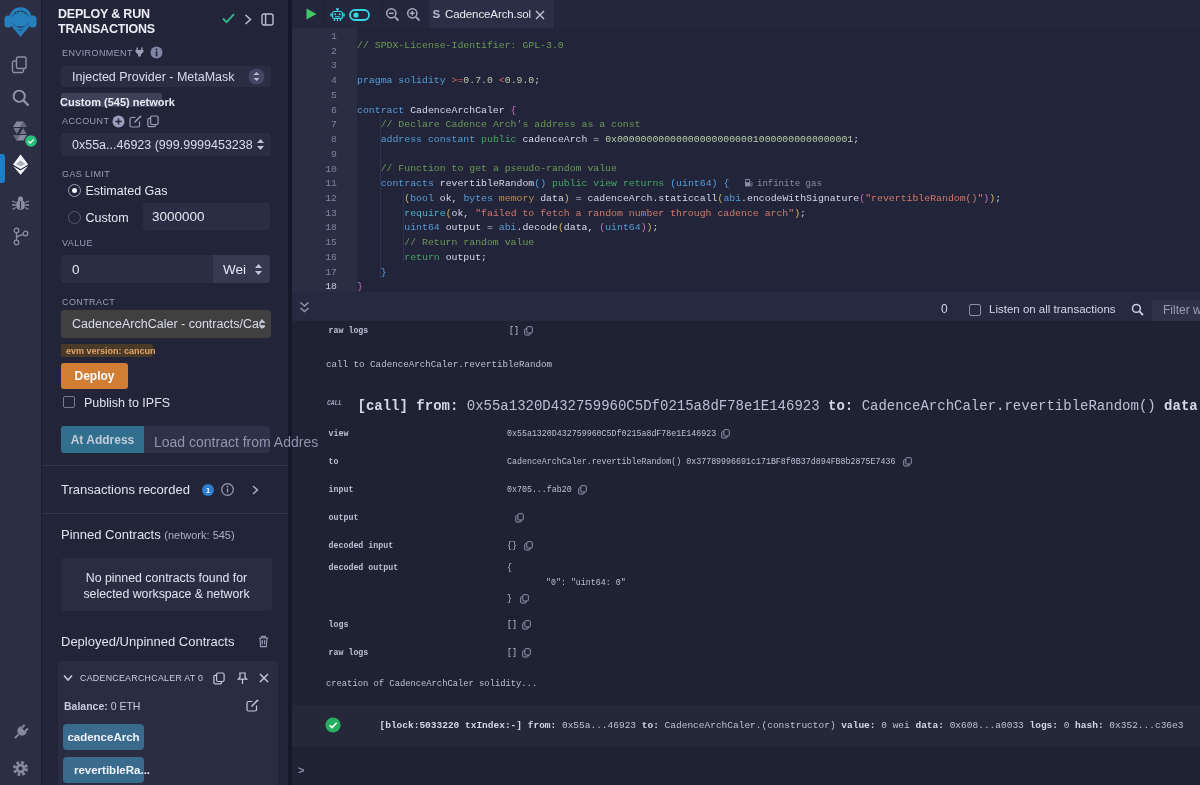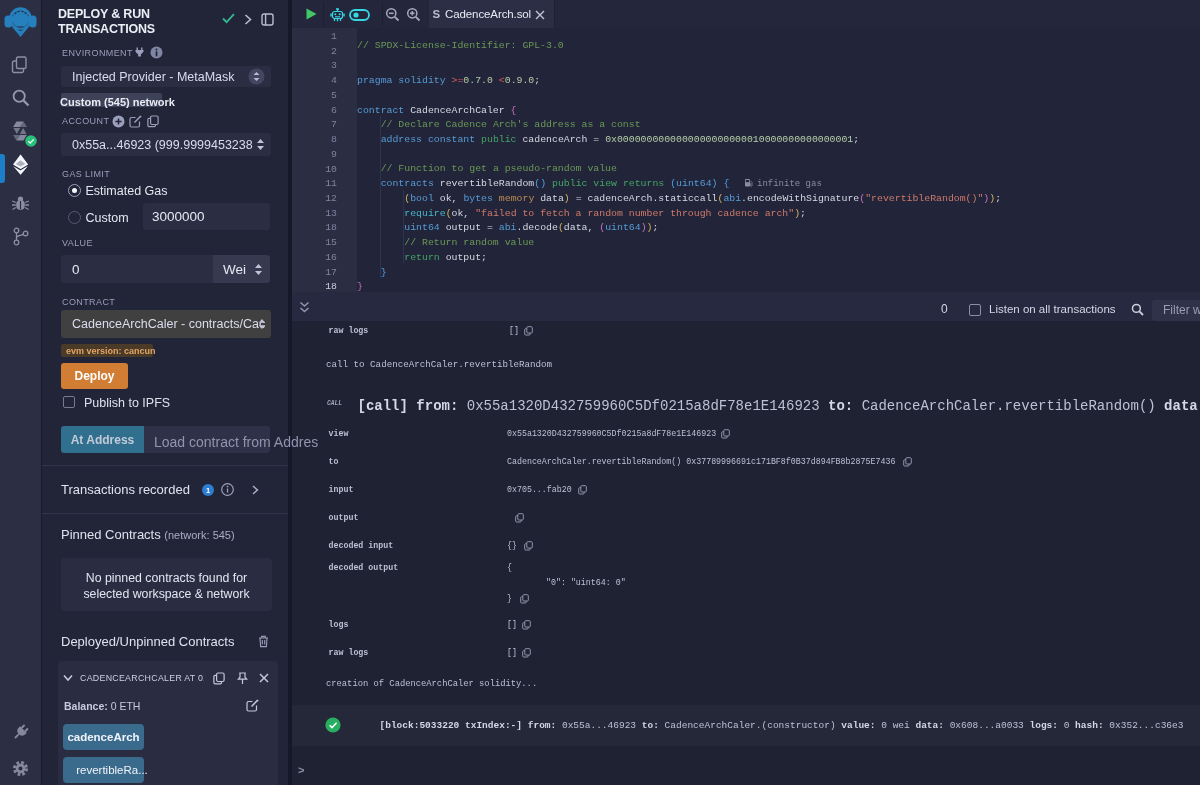--- a/index.html
+++ b/index.html
@@ -252,21 +252,21 @@
     <path d="M1 1 L9 9 M9 1 L1 9"></path>
   </svg>
 <div class="a" style="left:64px;top:700px;font-size:10.5px;color:#c7cbde"><b>Balance:</b> 0 ETH</div>
 <svg class="a" style="left:246px;top:699px" width="13" height="13" viewBox="0 0 13 13" fill="none" stroke="#c3c8da" stroke-width="1.2">
  <path d="M10.5 6.5 v4 a1.5 1.5 0 0 1 -1.5 1.5 h-6.5 a1.5 1.5 0 0 1 -1.5 -1.5 v-6.5 a1.5 1.5 0 0 1 1.5 -1.5 h4"></path>
  <path d="M5.5 7.5 L11.5 1.3 M11 1 l1.2 1.2" stroke-width="1.5"></path>
 </svg>
 <div class="a" style="left:63px;top:724px;width:81px;height:26px;background:#3a6b8d;border-radius:4px"></div>
 <div class="a" style="left:63px;top:730.5px;width:81px;text-align:center;font-size:11.5px;font-weight:bold;color:#f0f3fa">cadenceArch</div>
 <div class="a" style="left:63px;top:757px;width:81px;height:26px;background:#3a6b8d;border-radius:4px"></div>
-<div class="a" style="left:63px;top:763.5px;width:98px;text-align:center;font-size:11.5px;font-weight:normal;color:#f0f3fa">revertibleRa...</div>
+<div class="a" style="left:63px;top:763.5px;width:98px;text-align:center;font-size:11.5px;font-weight:bold;color:#f0f3fa">revertibleRa...</div>
 
 <svg class="a" style="left:306px;top:8px" width="11" height="12" viewBox="0 0 11 12" fill="#41c767">
     <path d="M0.5 0.5 L10.5 6 L0.5 11.5 Z"></path>
   </svg>
 <div class="a" style="left:323px;top:2px;width:1px;height:24px;background:#1d2032"></div>
 
 <svg class="a" style="left:330px;top:8px" width="15" height="14" viewBox="0 0 15 14" fill="none" stroke="#36d6e2" stroke-width="1.2">
  <rect x="2.5" y="3.5" width="10" height="7" rx="2"></rect>
  <path d="M7.5 3.5 V1.5 M6 1 h3" stroke-width="1.3"></path>
  <circle cx="5.3" cy="6.3" r="1" fill="#36d6e2" stroke="none"></circle>

